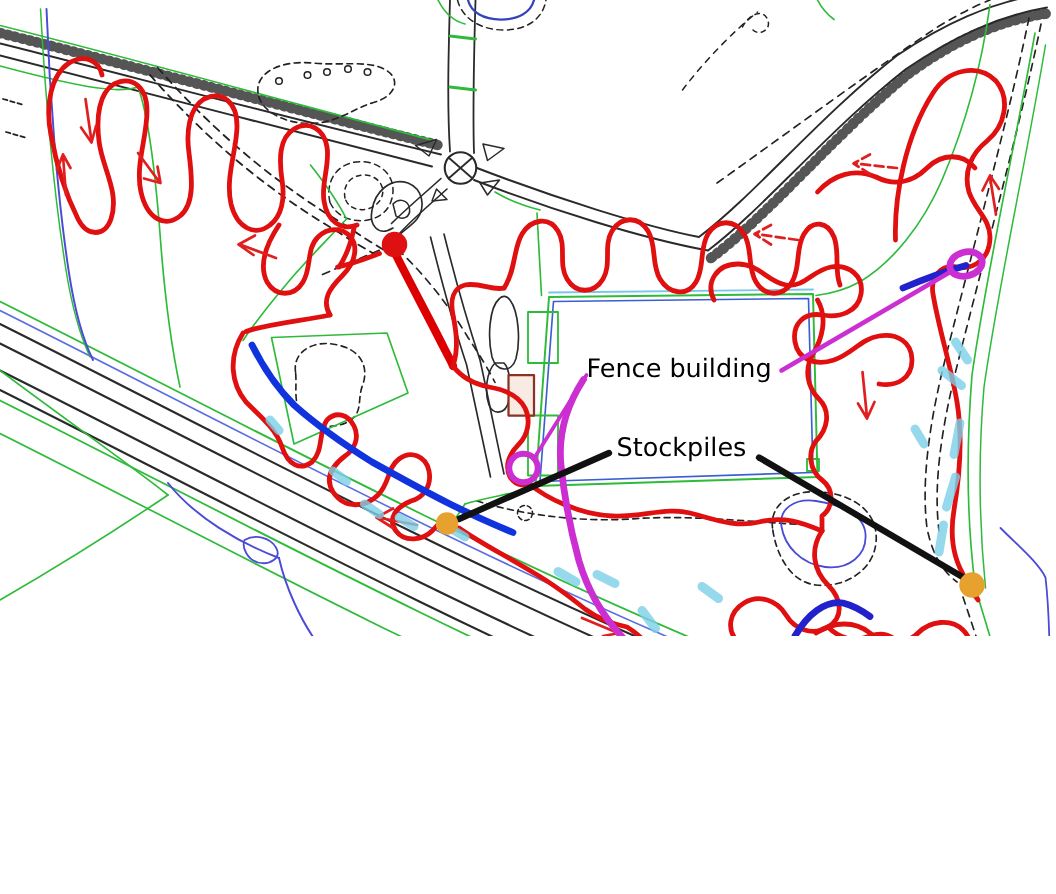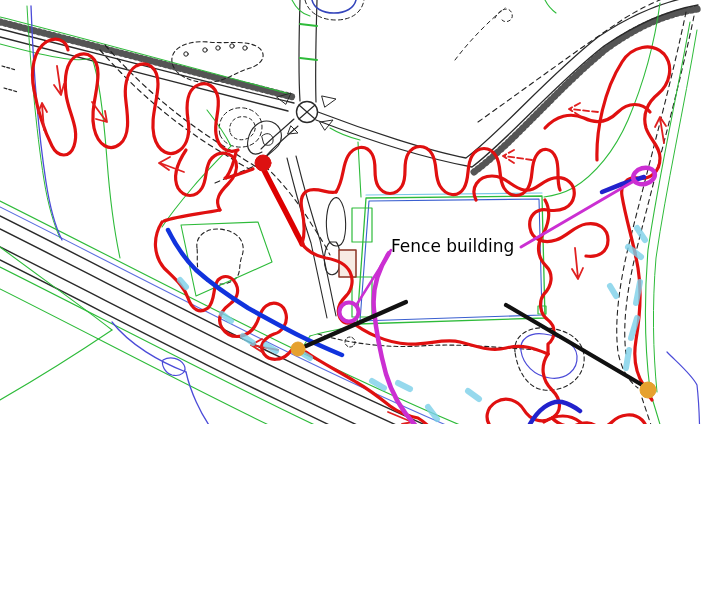--- a/index.html
+++ b/index.html
@@ -175,13 +175,14 @@
       <path d="M521,247 L634,181" fill="none" stroke="#cb2fd2" stroke-width="3" stroke-linecap="round" stroke-linejoin="round"></path>
       <ellipse cx="644" cy="176" rx="11" ry="8" transform="rotate(-15 644 176)" fill="none" stroke="#cb2fd2" stroke-width="4.5" stroke-linecap="round" stroke-linejoin="round"></ellipse>
       <path d="M389,253 C378,270 372,290 374,310 C376,330 380,352 386,374 C392,394 402,412 418,428 C428,438 436,444 442,449" fill="none" stroke="#cb2fd2" stroke-width="4.5" stroke-linecap="round" stroke-linejoin="round"></path>
       <ellipse cx="452" cy="457" rx="13" ry="9.5" transform="rotate(-10 452 457)" fill="none" stroke="#cb2fd2" stroke-width="5" stroke-linecap="round" stroke-linejoin="round"></ellipse>
       <path d="M406,302 L306,346" fill="none" stroke="#111111" stroke-width="4.2" stroke-linecap="round" stroke-linejoin="round"></path>
       <path d="M506,305 L644,386" fill="none" stroke="#111111" stroke-width="4.2" stroke-linecap="round" stroke-linejoin="round"></path>
       <circle cx="298" cy="349" r="7" fill="#e6a12e" stroke="#e6a12e" stroke-width="1" stroke-linecap="round" stroke-linejoin="round"></circle>
       <circle cx="648" cy="390" r="8" fill="#e6a12e" stroke="#e6a12e" stroke-width="1" stroke-linecap="round" stroke-linejoin="round"></circle>
     </svg>
   <div class="maplabel" id="label-0" style="left: 391px; top: 236px;">Fence building</div>
+  <div class="maplabel" id="label-1" style="left: 411px; top: 289px;">Stockpiles</div>
 </div>
 
 </body></html>

